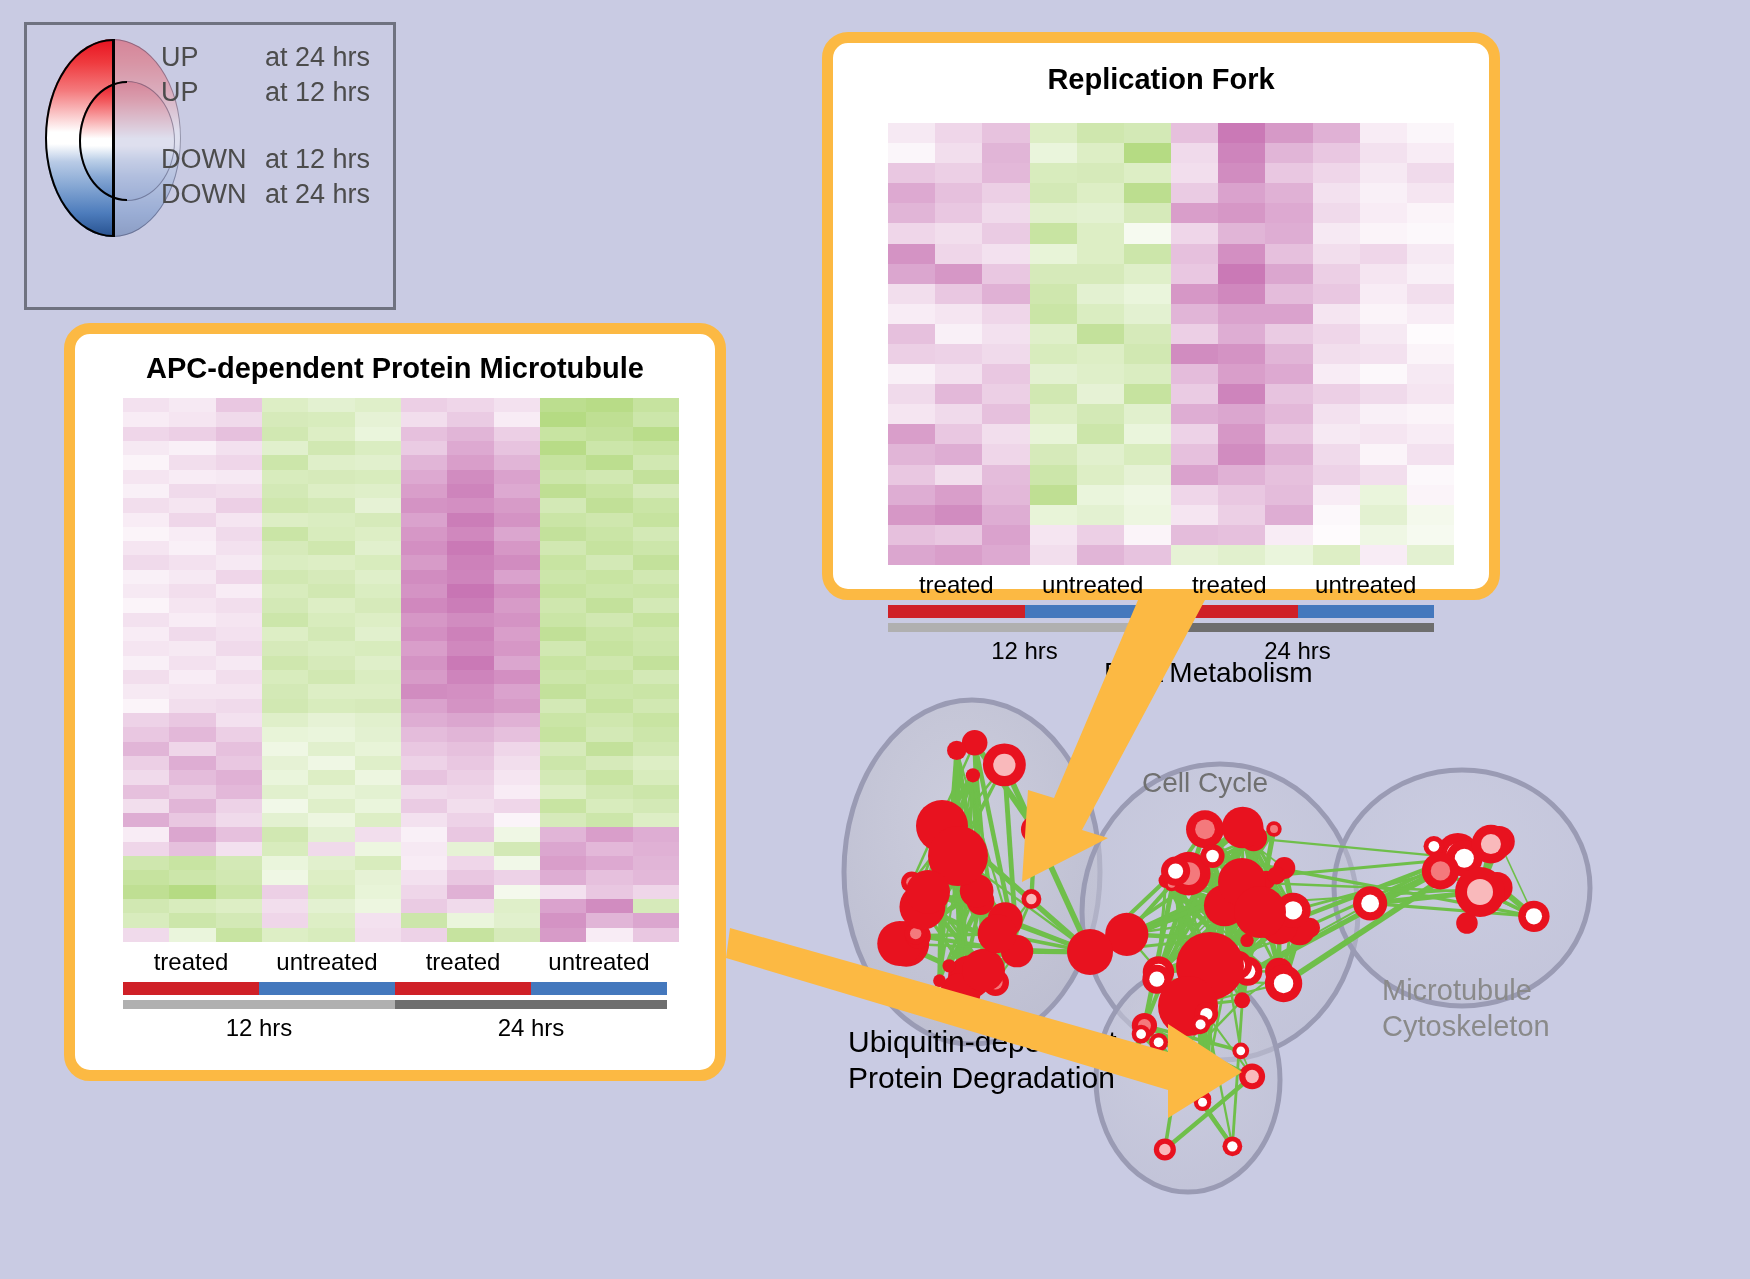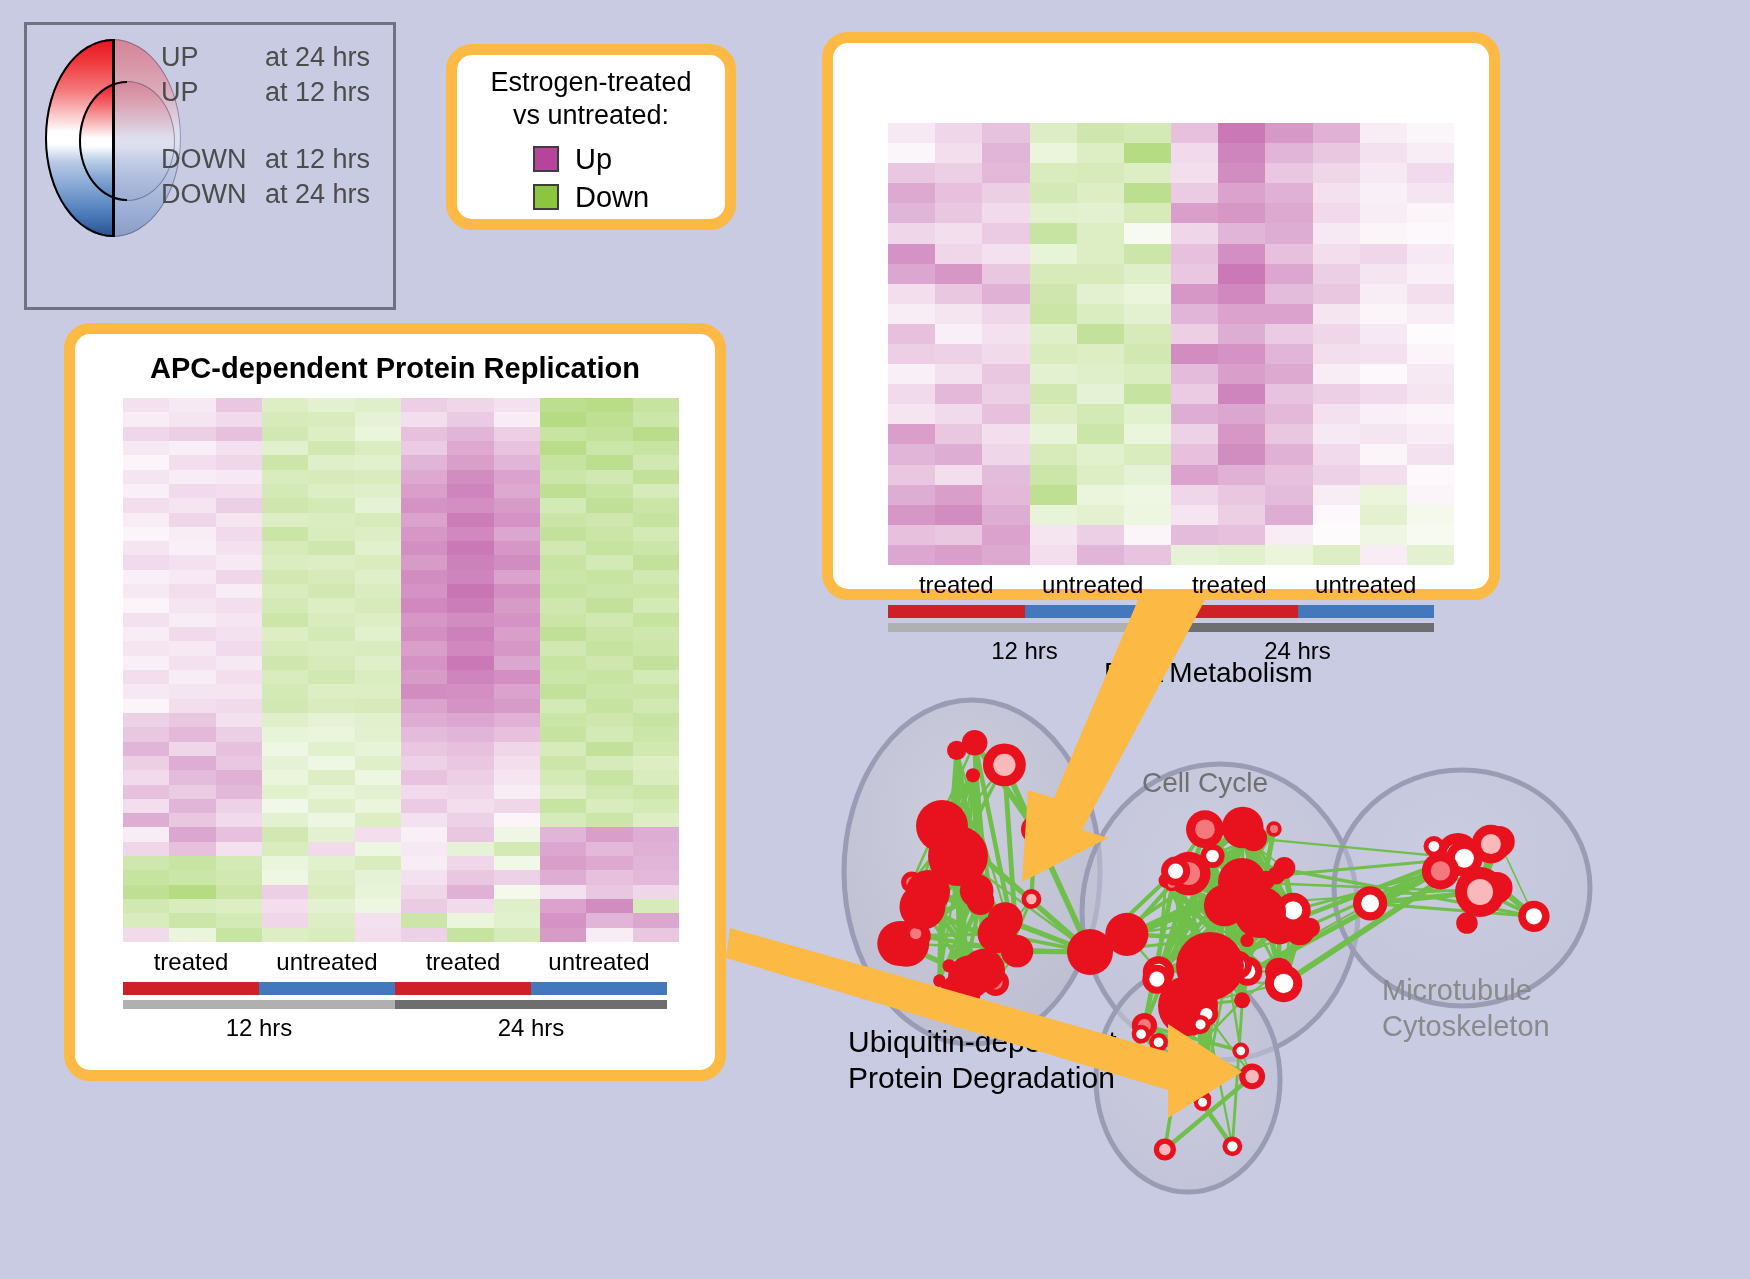--- a/index.html
+++ b/index.html
@@ -152,36 +152,23 @@
         <span class="k">DOWN</span>
         <span class="v">at 12 hrs</span>
       </div>
       <div class="cl-row">
         <span class="k">DOWN</span>
         <span class="v">at 24 hrs</span>
       </div>
     </div>
   </div>
 
-  <div class="panel" id="updown-legend">
-    <div class="ul-title" style="white-space:pre-line">Estrogen-treated
-vs untreated:</div>
-    <div class="ul-items">
-      <div class="ul-item">
-        <span class="swatch" id="sw-up" style="background: rgb(181, 69, 154);"></span>
-        <span class="lbl">Up</span>
-      </div>
-      <div class="ul-item">
-        <span class="swatch" id="sw-down" style="background: rgb(140, 198, 62);"></span>
-        <span class="lbl">Down</span>
-      </div>
-    </div>
-  </div>
 
   <div class="panel" id="panel-rep">
+    <div class="panel-title">Replication Fork</div>
     <div class="heat" id="rep-heat" style="grid-template-columns: repeat(12, 1fr); grid-template-rows: repeat(22, 1fr);">
         <div style="background: rgb(246, 233, 243);"></div>
         <div style="background: rgb(239, 214, 233);"></div>
         <div style="background: rgb(231, 194, 222);"></div>
         <div style="background: rgb(221, 238, 197);"></div>
         <div style="background: rgb(207, 231, 174);"></div>
         <div style="background: rgb(211, 233, 182);"></div>
         <div style="background: rgb(230, 192, 221);"></div>
         <div style="background: rgb(202, 121, 182);"></div>
         <div style="background: rgb(214, 153, 199);"></div>
@@ -457,21 +444,21 @@
         <div style="flex: 1 1 0%; background: rgb(176, 176, 176);"></div>
         <div style="flex: 1 1 0%; background: rgb(110, 110, 110);"></div>
       </div>
     <div class="time-labels" id="rep-time-lbl" style="top:594px;padding:0 55px;">
         <div style="flex: 1 1 0%;">12 hrs</div>
         <div style="flex: 1 1 0%;">24 hrs</div>
       </div>
   </div>
 
   <div class="panel" id="panel-apc">
-    <div class="panel-title">APC-dependent Protein Replication</div>
+    <div class="panel-title">APC-dependent Protein Microtubule</div>
     <div class="heat" id="apc-heat" style="grid-template-columns: repeat(12, 1fr); grid-template-rows: repeat(38, 1fr);">
         <div style="background: rgb(243, 225, 239);"></div>
         <div style="background: rgb(246, 233, 243);"></div>
         <div style="background: rgb(233, 199, 225);"></div>
         <div style="background: rgb(221, 238, 197);"></div>
         <div style="background: rgb(227, 241, 209);"></div>
         <div style="background: rgb(223, 239, 201);"></div>
         <div style="background: rgb(236, 207, 229);"></div>
         <div style="background: rgb(239, 214, 233);"></div>
         <div style="background: rgb(243, 225, 239);"></div>

